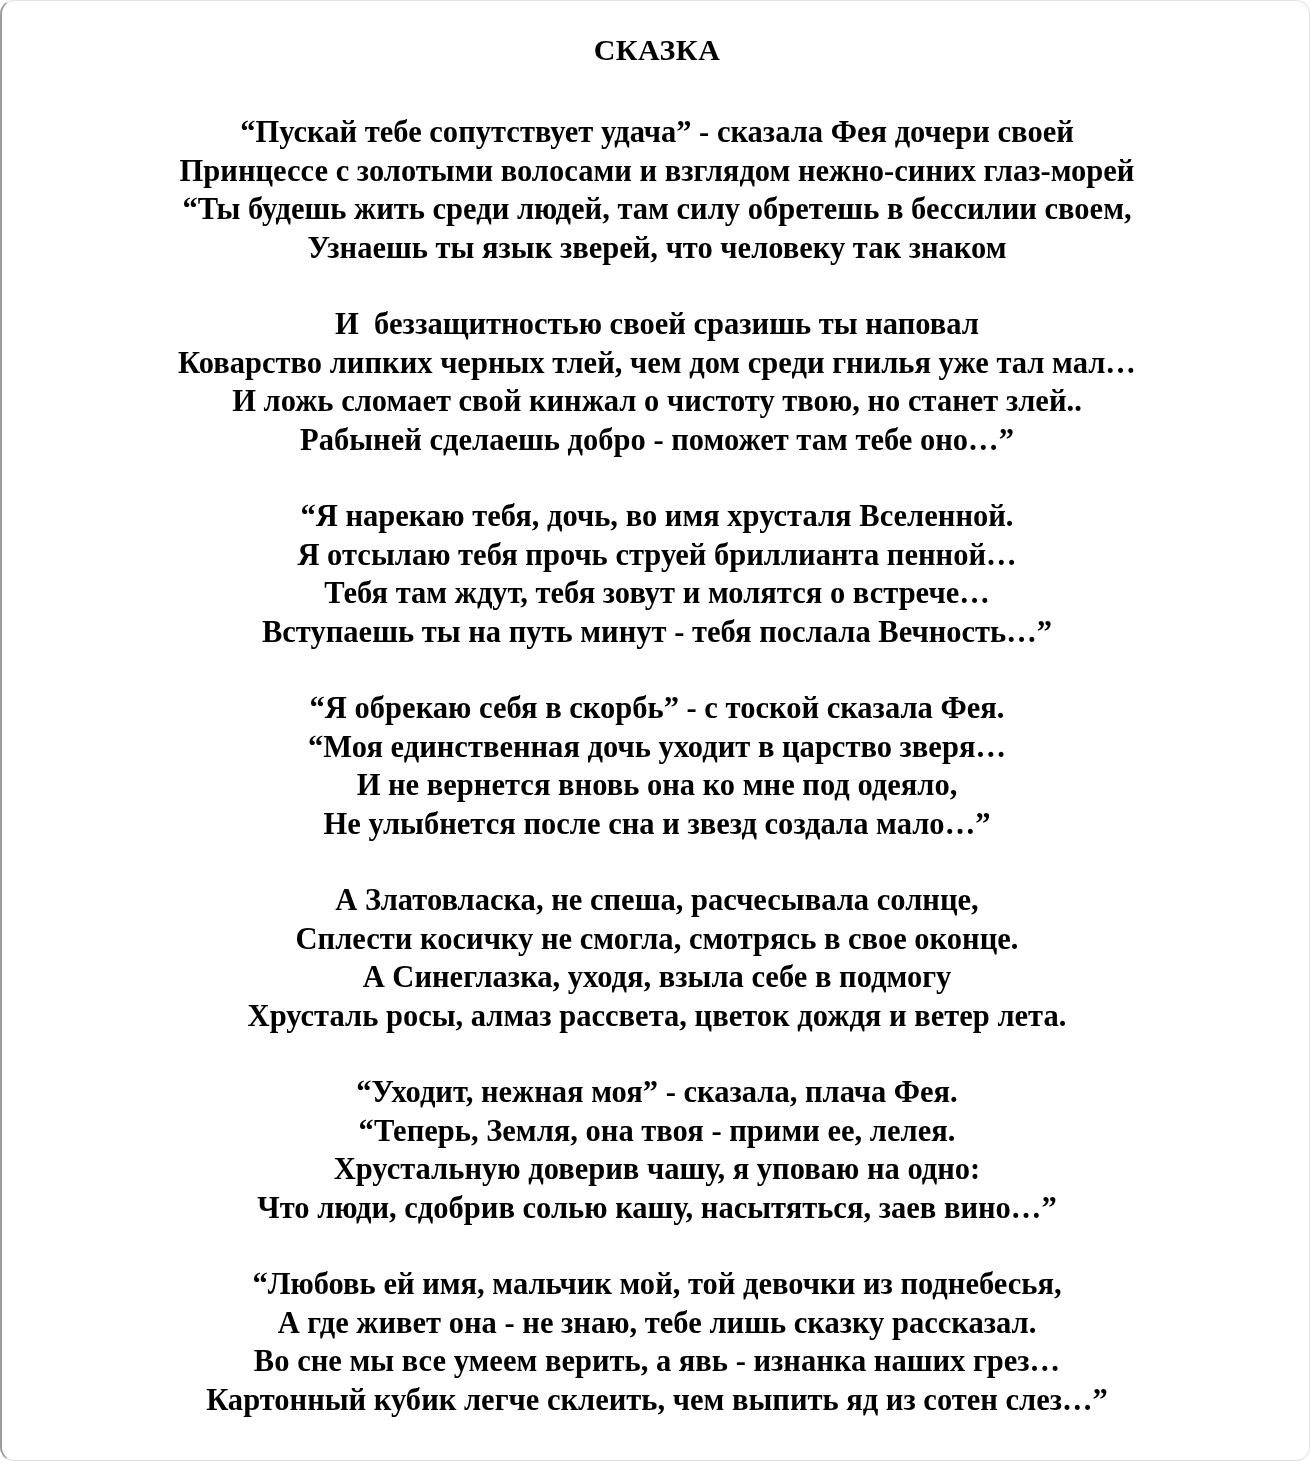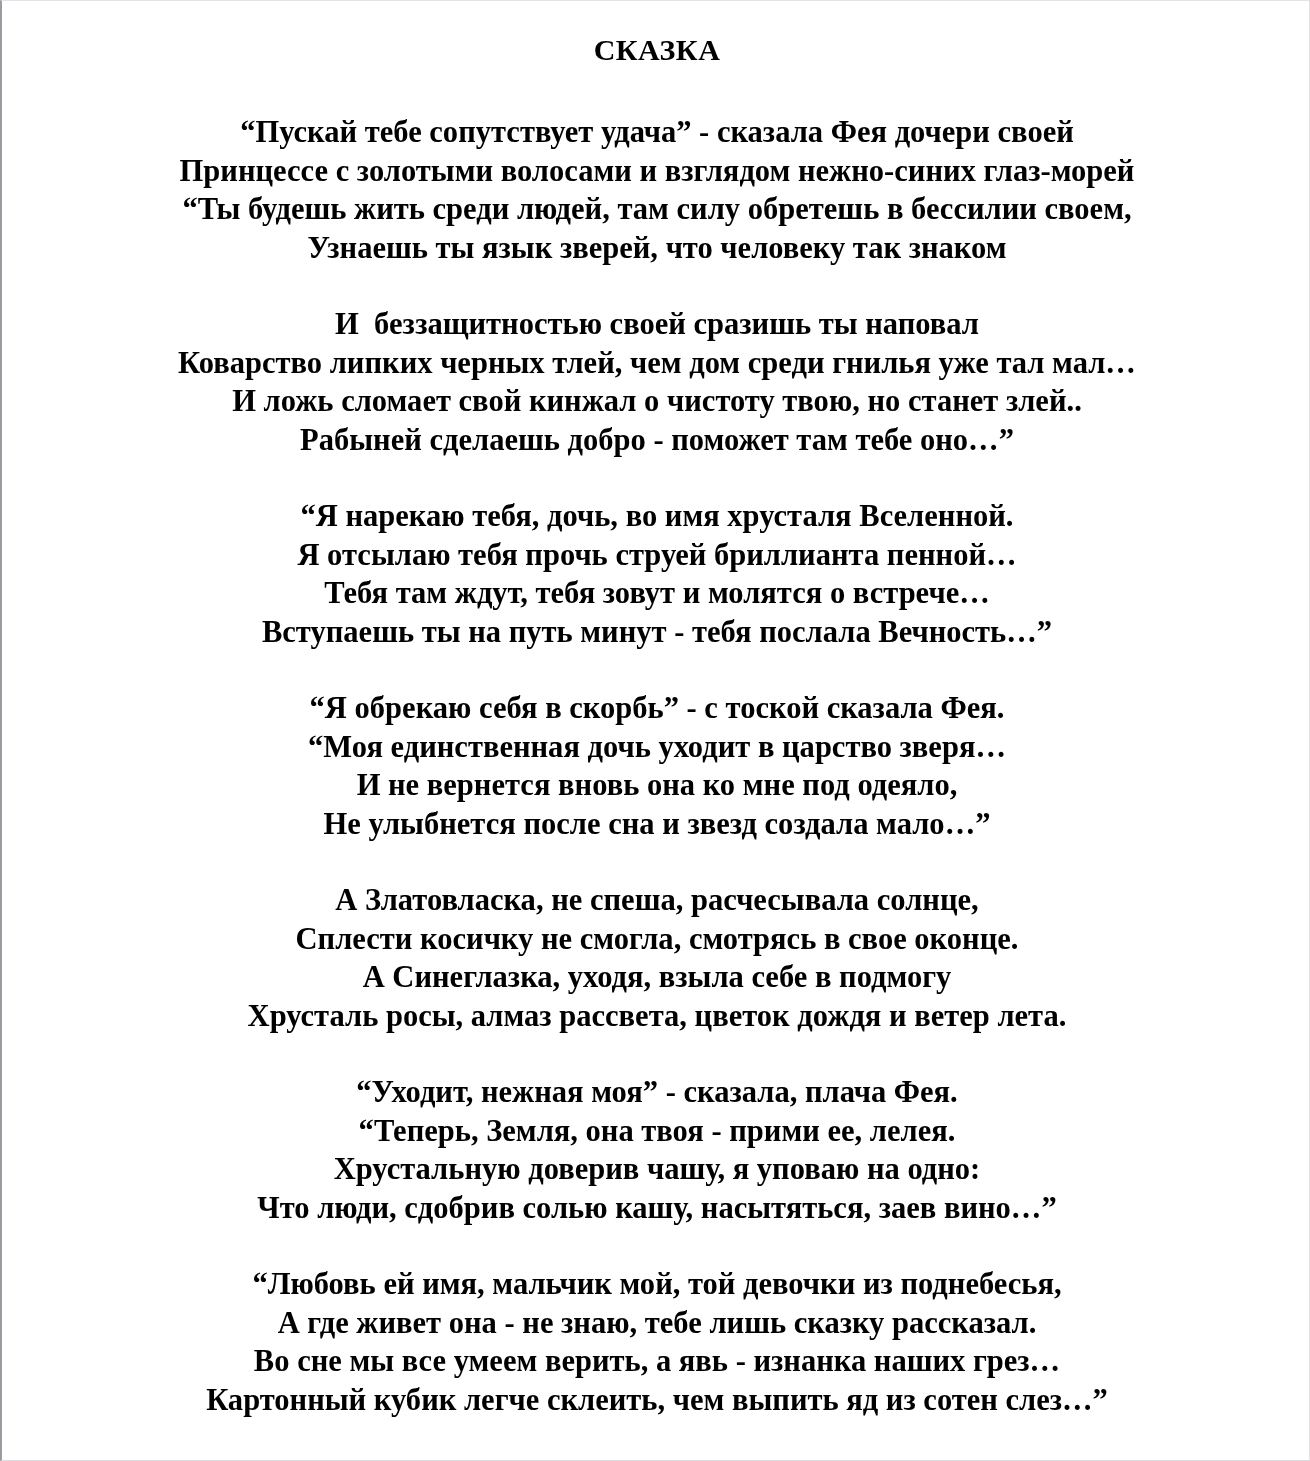--- a/index.html
+++ b/index.html
@@ -15,20 +15,21 @@
     position: relative;
     width: 1310px;
     height: 1461px;
     background: #ffffff;
     box-sizing: border-box;
     border-left: 2px solid #9a9aa0;
     border-top: 1px solid #e3e3e6;
     border-right: 1px solid #e3e3e6;
     border-bottom: 1px solid #dcdce0;
     overflow: hidden;
+    border-radius: 14px;
   }
   #doc-body {
     position: absolute;
     left: 0;
     top: 0;
     width: 1310px;
     padding-top: 30px;
     box-sizing: border-box;
   }
   .poem-title {

